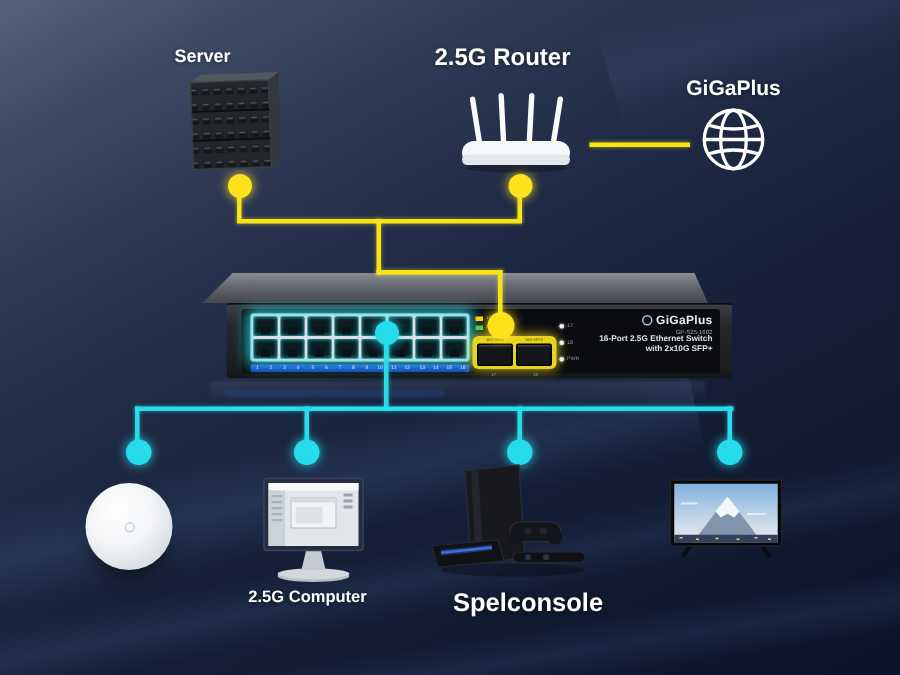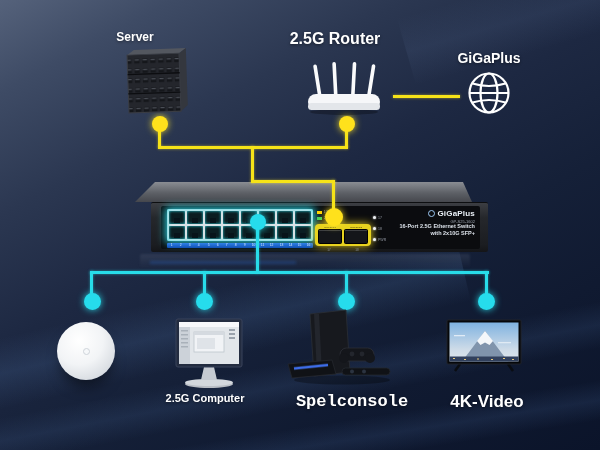--- a/index.html
+++ b/index.html
@@ -300,16 +300,15 @@
     <rect x="5.5" y="38.5" width="69" height="5" fill="#31405c"></rect>
     <rect x="9" y="40" width="2" height="1" fill="#e8c87a"></rect>
     <rect x="20" y="41" width="2" height="1" fill="#e8c87a"></rect>
     <rect x="33" y="40.5" width="2" height="1" fill="#e8c87a"></rect>
     <rect x="47" y="41" width="2" height="1" fill="#e8c87a"></rect>
     <rect x="59" y="40" width="2" height="1" fill="#e8c87a"></rect>
     <rect x="68" y="41" width="2" height="1" fill="#e8c87a"></rect>
   </svg>
 
   <div class="lbl" style="left:205px;top:392px;font-size:11px;">2.5G Computer</div>
-  <div class="lbl" style="left:352px;top:392px;font-size:17px;font-family:Liberation Mono, monospace;">Spelconsole</div>
-  <div class="lbl" style="left:487px;top:392px;font-size:17px;">4K-Video</div>
+  <div class="lbl" style="left:352px;top:392px;font-size:17px;">Spelconsole</div>
 
 </div>
 
 </body></html>

